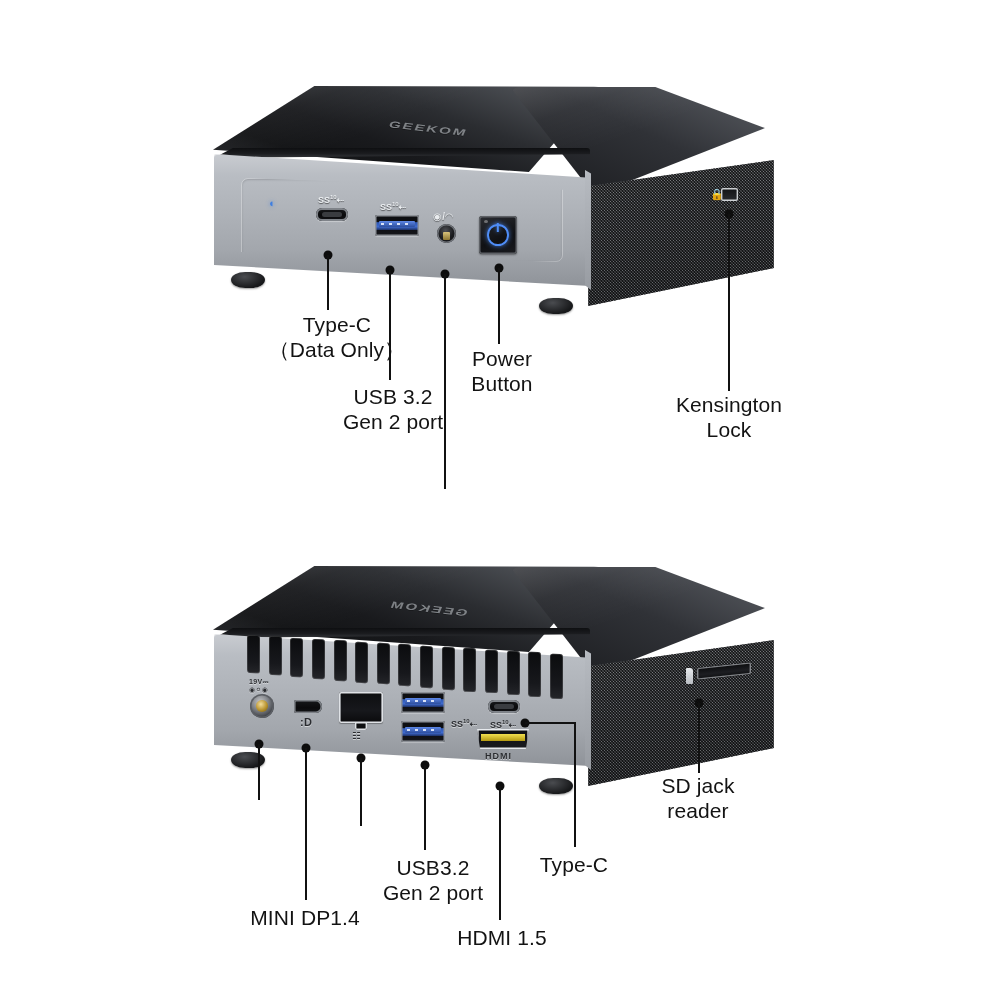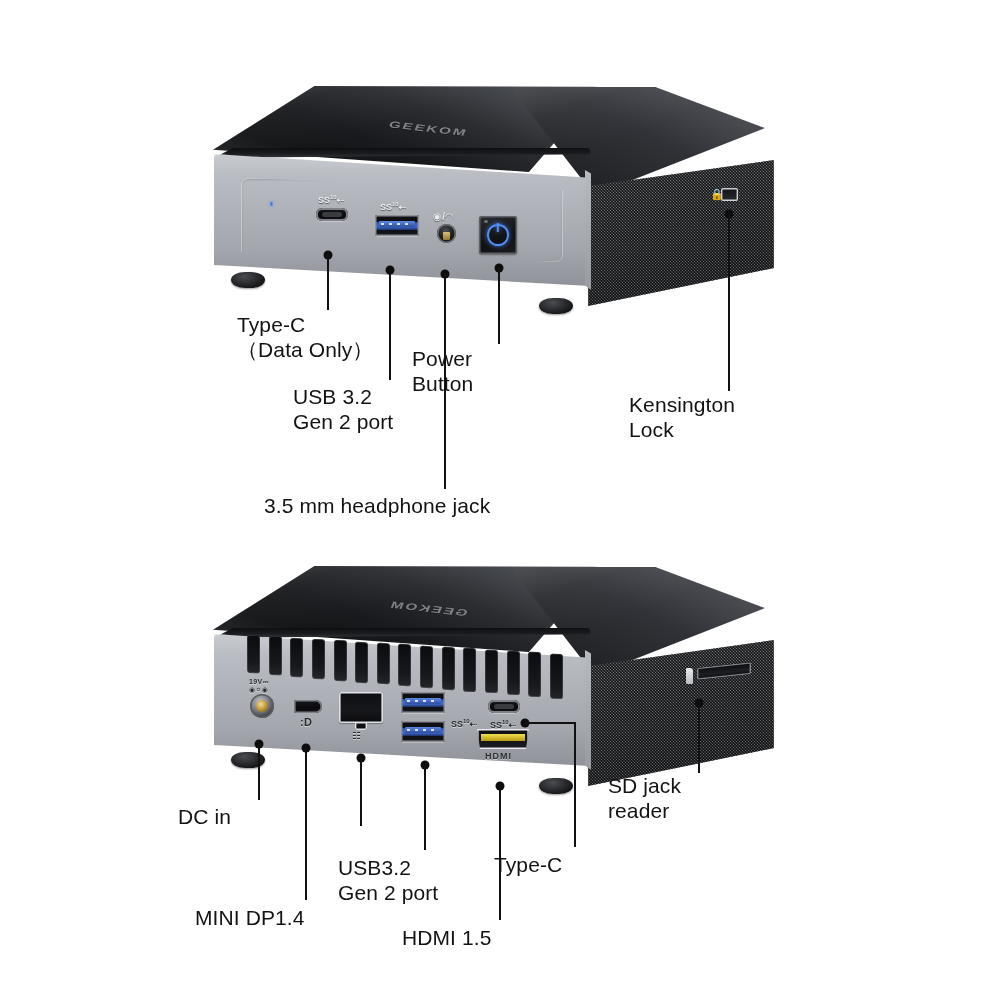--- a/index.html
+++ b/index.html
@@ -8,21 +8,21 @@
     width:1000px;height:1000px;position:relative;overflow:hidden;
     font-family:"Liberation Sans","DejaVu Sans",sans-serif;
     color:#0b0b0b;
     -webkit-font-smoothing:antialiased;
   }
   .stage{position:absolute;left:0;top:0;width:1000px;height:1000px;}
 
   
   .label{
     position:absolute;font-size:21px;line-height:25px;color:#131313;
-    white-space:pre-line;letter-spacing:.1px;
+    text-align:center;white-space:pre-line;letter-spacing:.1px;
     transform:translateX(-50%);
   }
 
   
   .lead{position:absolute;background:#111;}
   .lead-v{width:2px;}
   .lead-h{height:2px;}
   .dot{position:absolute;width:9px;height:9px;border-radius:50%;background:#0d0d0d;
        transform:translate(-50%,-50%);}
 
@@ -243,21 +243,20 @@
 
   <div class="dot" style="left:729px;top:214px;"></div>
   <div class="lead lead-v" style="left:728px;top:214px;height:177px;"></div>
 
   <div class="label" style="left:337px;top:312px;width:200px;">Type-C
 （Data Only）</div>
 
   <div class="label" style="left:393px;top:384px;width:200px;">USB 3.2
 Gen 2 port</div>
 
-  <div class="label" style="left:444px;top:493px;width:360px;">3.5 mm headphone jack</div>
 
   <div class="label" style="left:729px;top:392px;width:200px;">Kensington
 Lock</div>
 
   <div class="label" style="left:502px;top:346px;width:180px;">Power
 Button</div>
 
   <div class="device" style="left:205px;top:566px;width:560px;height:240px;">
 
     <div class="lid" style="left:8px;top:0;width:390px;height:86px;
@@ -344,21 +343,20 @@
   <div class="dot" style="left:500px;top:786px;"></div>
   <div class="lead lead-v" style="left:499px;top:786px;height:134px;"></div>
 
   <div class="dot" style="left:525px;top:723px;"></div>
   <div class="lead lead-h" style="left:525px;top:722px;width:50px;"></div>
   <div class="lead lead-v" style="left:574px;top:722px;height:125px;"></div>
 
   <div class="dot" style="left:699px;top:703px;"></div>
   <div class="lead lead-v" style="left:698px;top:703px;height:70px;"></div>
 
-  <div class="label" style="left:258px;top:804px;width:160px;">DC in</div>
 
   <div class="label" style="left:305px;top:905px;width:220px;">MINI DP1.4</div>
 
 
   <div class="label" style="left:433px;top:855px;width:190px;">USB3.2
 Gen 2 port</div>
 
   <div class="label" style="left:502px;top:925px;width:200px;">HDMI 1.5</div>
 
   <div class="label" style="left:574px;top:852px;width:160px;">Type-C</div>

